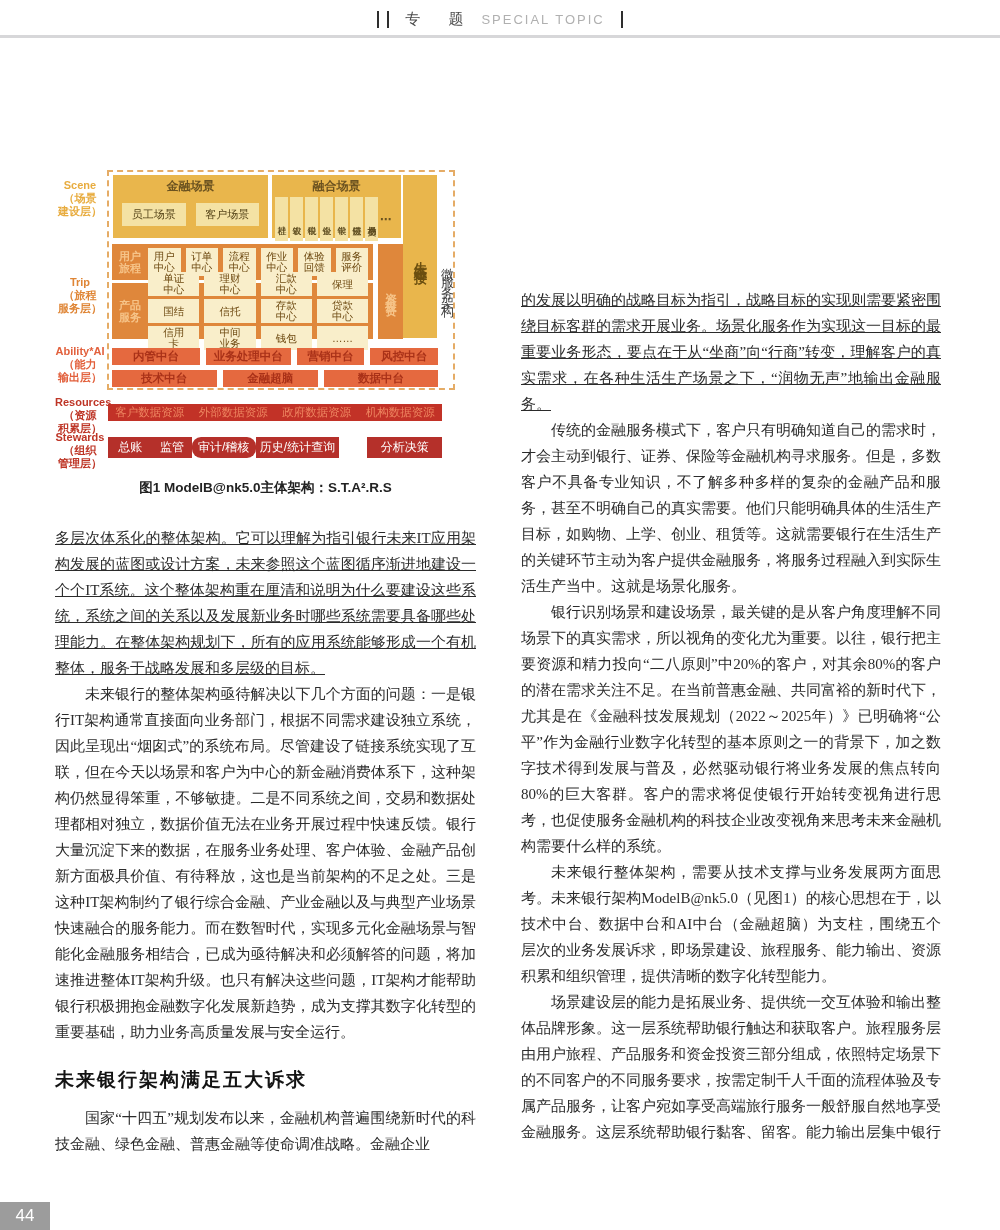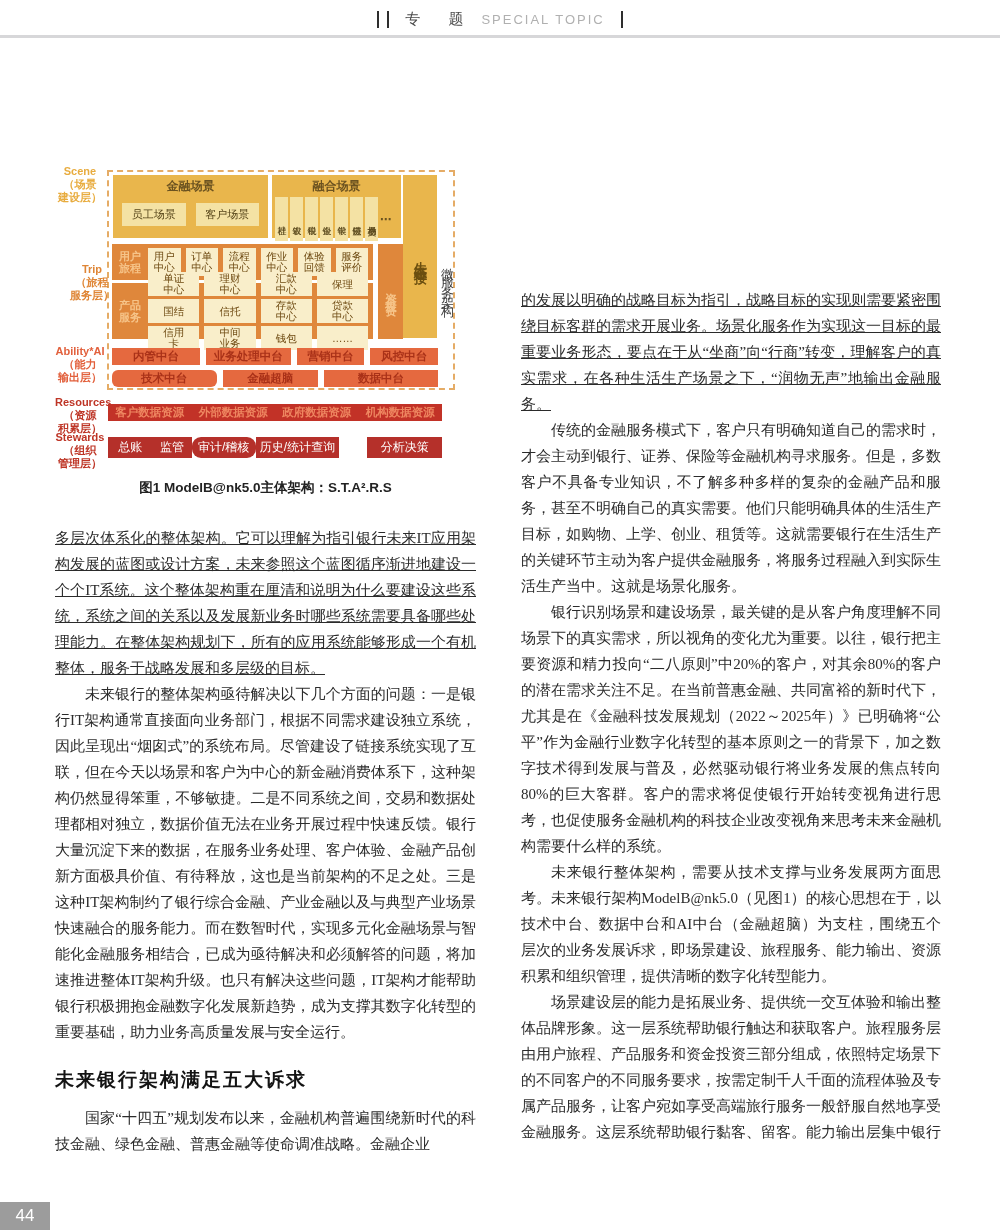--- a/index.html
+++ b/index.html
@@ -25,22 +25,22 @@
            color:#141414; margin:22px 0 12px 0; letter-spacing:2px; }
 
   
   .figure { position:relative; width:421px; height:335px;
             font-family:"Liberation Sans","DejaVu Sans",sans-serif; }
   .dashedbox { position:absolute; left:52px; top:5px; width:348px; height:220px;
                border:2px dashed #e5ac66; box-sizing:border-box; }
 
   .slabel { position:absolute; left:0; width:50px; text-align:center; white-space:pre-line;
             font-size:11px; line-height:13px; font-weight:700; }
-  .slabel.scene     { top:0;  color:#e8ac3f;text-align:center; }
-  .slabel.trip      { top:98px;  color:#df8535;margin-left:12px; }
+  .slabel.scene     { top:14px;  color:#e8ac3f;text-align:center; }
+  .slabel.trip      { top:111px;  color:#df8535; }
   .slabel.ability   { top:180px; color:#e2603c; }
   .slabel.resources { top:231px; color:#be3526; }
   .slabel.stewards  { top:266px; color:#be3526; }
 
   .fin-box { position:absolute; left:58px; top:10px; width:155px; height:63px; background:#e9b64c; }
   .box-title { text-align:center; font-size:12px; font-weight:700; color:#6b5220; padding-top:3px; }
   .fin-cells { display:flex; gap:10px; padding:8px 9px 0 9px;text-align:right; }
   .fin-cell { flex:1; height:23px; background:#f4e2a4; color:#57461a; font-size:11px;
               display:flex; align-items:center; justify-content:center; }
 
@@ -75,25 +75,25 @@
 
   .fund-bar { position:absolute; left:323px; top:79px; width:25px; height:95px; background:#df873b;
               display:flex; align-items:center; justify-content:center; }
   .fund-bar .vtext { font-size:11.5px; color:#f6c489; letter-spacing:4px; font-weight:700; }
 
   .ab-row { position:absolute; left:57px; width:326px; height:17px; display:flex; gap:6px; }
   .ab-row.r1 { top:183px; } .ab-row.r2 { top:205px; }
   .ab-box { background:#e5693f; color:#a93118; font-size:11.5px; font-weight:700;
             display:flex; align-items:center; justify-content:center; }
   .abw1 { flex:1.3; } .abw2 { flex:1.25; } .abw3 { flex:1; } .abw4 { flex:1; }
-  .abw5 { flex:1.1;border-radius:6px; } .abw6 { flex:1; }   .abw7 { flex:1.2; }
+  .abw5 { flex:1.1; } .abw6 { flex:1; }   .abw7 { flex:1.2; }
 
   .res-bar { position:absolute; left:53px; top:239px; width:334px; height:17px; background:#c23227;
              display:flex; align-items:center; justify-content:space-around; }
-  .res-item { color:#ee8660; font-size:11.5px; font-weight:700; white-space:nowrap; }
+  .res-item { color:#ee8660; font-size:11.5px; font-weight:400; white-space:nowrap; }
 
   .st-row { position:absolute; left:53px; top:272px; width:334px; height:21px;
             display:flex; justify-content:space-between; }
   .st-box { background:#b5302a; color:#ffffff; font-size:12px;
             display:flex; align-items:center; justify-content:center; box-sizing:border-box; }
   .stw1 { width:50px; } .stw2 { width:44px; } .stw3 { width:72px;border-radius:9px; } .stw4 { width:94px; } .stw5 { width:84px;margin-left:28px; }
 
   .fig-caption { position:absolute; left:0; top:314px; width:100%; text-align:center;
                  font-size:13.5px; font-weight:700; color:#222;
                  font-family:"Liberation Sans","DejaVu Sans",sans-serif; }

